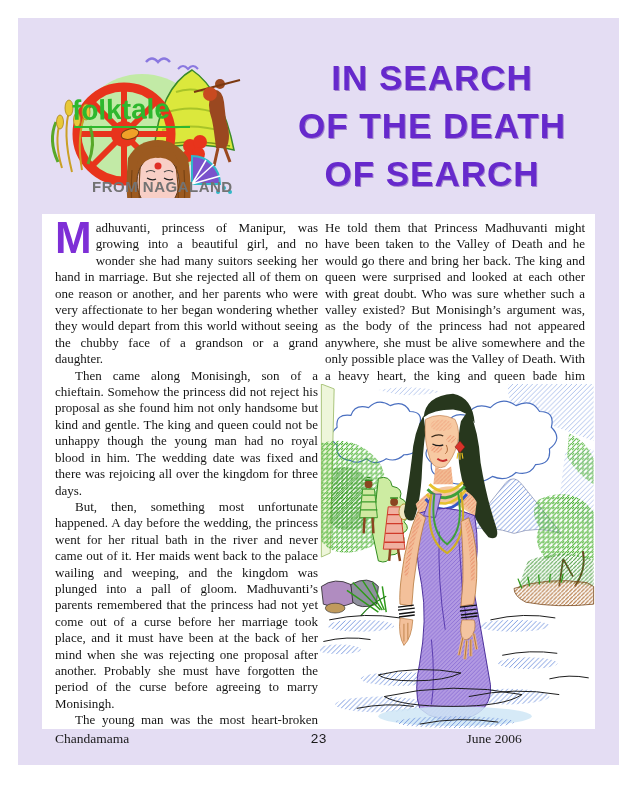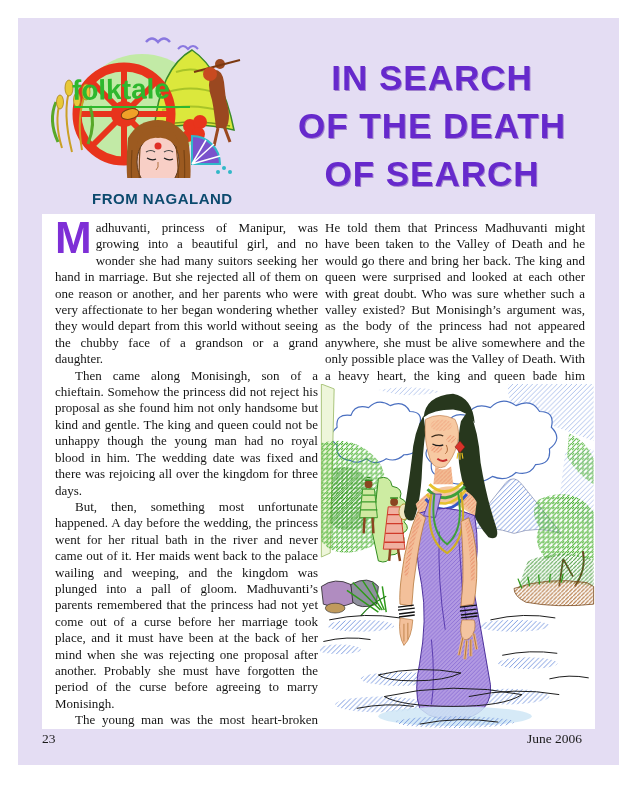--- a/index.html
+++ b/index.html
@@ -1,46 +1,46 @@
 <!DOCTYPE html>
 <html><head>
 <meta charset="utf-8">
 <style>
   html,body{margin:0;padding:0;background:#ffffff;font-family:"Liberation Serif",serif;}
   .stage{position:relative;width:638px;height:785px;background:#ffffff;overflow:hidden;}
   .page{position:absolute;left:18px;top:18px;width:601px;height:747px;background:#e4ddf3;}
 
   
-  .logo-art{position:absolute;left:24px;top:12px;width:200px;height:148px;}
+  .logo-art{position:absolute;left:24px;top:32px;width:200px;height:148px;}
   .logo-word{position:absolute;left:30px;top:44px;font-family:"Liberation Sans",sans-serif;
              font-weight:bold;font-size:28px;color:#2eb82e;letter-spacing:0px;transform:rotate(-1deg);}
   .logo-underline{position:absolute;left:32px;top:76px;width:116px;height:2px;background:#2eb82e;}
-  .region-label{position:absolute;left:74px;top:172px;font-family:"Liberation Sans",sans-serif;
-                font-weight:bold;font-size:15px;color:#0c4a6e;letter-spacing:.5px;}
+  .region-label{position:absolute;left:74px;top:160px;font-family:"Liberation Sans",sans-serif;
+                font-weight:bold;font-size:15px;color:#737373;letter-spacing:.5px;}
   .title-block{position:absolute;left:222px;top:36px;width:384px;text-align:center;
                font-family:"Liberation Sans",sans-serif;font-weight:bold;color:#6629cc;}
   .title-line{font-size:35px;line-height:48px;letter-spacing:1px;text-shadow:1px 1px 0 rgba(80,20,160,.45);}
 
   
   .content{position:absolute;left:24px;top:196px;width:553px;height:515px;background:#ffffff;overflow:hidden;}
   .col{position:absolute;top:6px;font-size:13px;line-height:16.4px;color:#151515;text-align:justify;}
   .col-left{left:13px;width:263px;}
   .col-right{left:283px;width:260px;}
   .col p{margin:0;text-indent:20px;}
   .col p.first{text-indent:0;}
   .dropcap{float:left;font-family:"Liberation Sans",sans-serif;font-weight:bold;font-size:44px;
            line-height:31px;color:#7e2fd6;padding:2px 4px 0 0;}
   .illustration{position:absolute;left:278px;top:170px;width:275px;height:345px;}
 
   
   .footer{position:absolute;left:24px;top:713px;width:553px;display:flex;align-items:center;
           font-size:13.5px;color:#1a1a1a;}
   .footer .f-left{flex:1;text-align:left;padding-left:13px;}
-  .footer .f-center{flex:1;}
-  .footer .f-right{flex:1;text-align:right;padding-right:13px;}
+  .footer .f-center{flex:1;text-align:center;font-family:Liberation Mono, monospace;}
+  .footer .f-right{flex:1;text-align:center;padding-right:13px;}
 </style>
 </head>
 <body>
 
 <div class="stage">
   <div class="page">
 
     <div class="logo-art">
       <svg width="200" height="148" viewBox="0 0 200 148">
         <ellipse cx="100" cy="80" rx="62" ry="56" fill="#c2eaa6"></ellipse>
@@ -262,18 +262,19 @@
           <path d="M150,318 q46,-10 92,-2"></path>
           <path d="M36,330 q30,-6 58,-2"></path>
           <path d="M64,318 q70,-16 140,-2 q-18,12 -70,12 q-52,0 -70,-10"></path>
           <path d="M100,346 q40,-8 80,-2"></path>
           <path d="M232,300 q20,-5 40,-1"></path>
         </g>
       </svg>
     </div>
 
     <div class="footer">
+      <span class="f-left">Chandamama</span>
       <span class="f-center">23</span>
       <span class="f-right">June 2006</span>
     </div>
 
   </div>
 </div>
 
 </body></html>

